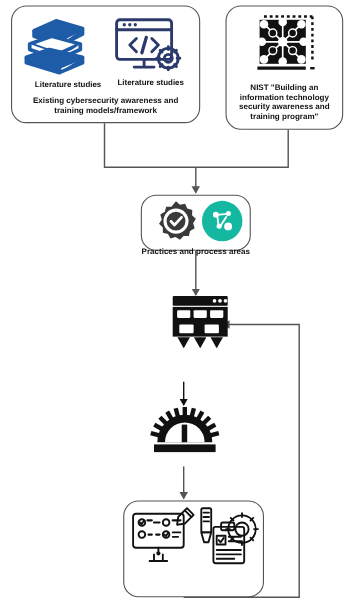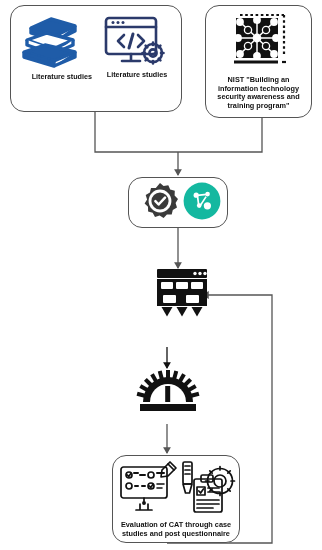--- a/index.html
+++ b/index.html
@@ -81,20 +81,21 @@
         <circle cx="51" cy="39" r="3.6"></circle>
         <path d="M51,28.5 L51,31 M51,47 L51,49.5 M40.5,39 L43,39 M59,39 L61.5,39
                  M43.6,31.6 L45.3,33.3 M56.7,44.7 L58.4,46.4
                  M58.4,31.6 L56.7,33.3 M45.3,44.7 L43.6,46.4"></path>
       </g>
     </svg>
   </div>
 
   <div class="cap" style="left:12px;top:73px;width:80px;font-size:7.2px;text-align:right;">Literature studies</div>
   <div class="cap" style="left:97px;top:71px;width:80px;font-size:7.2px;">Literature studies</div>
+  <div class="cap" style="left:20px;top:88px;width:152px;font-size:7.3px;">Existing cybersecurity awareness and training models/framework</div>
 
   <div class="rbox" style="left:205px;top:5px;width:107px;height:113px;"></div>
 
   <div class="icon" style="left:228px;top:10px;">
     <svg width="62" height="58" viewBox="0 0 62 58">
       <g stroke="#111" fill="none">
         <path d="M12,5 L56,5" stroke-width="2.2" stroke-dasharray="2.6 2.6"></path>
         <path d="M56,5 L56,46" stroke-width="2.2" stroke-dasharray="2.6 2.6"></path>
         <rect x="8" y="8" width="42" height="40" fill="#111" stroke="none"></rect>
         <g stroke="#fff" stroke-width="1.5">
@@ -147,20 +148,21 @@
       </g>
       <g fill="#fff">
         <circle cx="13.2" cy="13.2" r="2.6"></circle>
         <circle cx="24.6" cy="12.1" r="2.3"></circle>
         <circle cx="16.2" cy="23.6" r="2.3"></circle>
         <circle cx="24.4" cy="23.8" r="3.6"></circle>
       </g>
     </svg>
   </div>
 
+  <div class="cap" style="left:128px;top:225px;width:100px;font-size:7.3px;">Practices and process areas</div>
 
   <div class="icon" style="left:154px;top:268px;">
     <svg width="56" height="50" viewBox="0 0 56 50">
       <g fill="#111">
         <rect x="3" y="1" width="50" height="9" rx="1"></rect>
         <g fill="#fff">
           <circle cx="41" cy="5.5" r="1.7"></circle>
             <circle cx="46" cy="5.5" r="1.7"></circle>
             <circle cx="51" cy="5.5" r="1.7"></circle>
         </g>
@@ -267,15 +269,14 @@
         <path d="M30,29 L41,29 M30,33 L41,33 M19,41 L41,41 M19,45 L41,45 M19,49 L35,49"></path>
         <circle cx="42" cy="22" r="12.5"></circle>
         <circle cx="42" cy="22" r="6"></circle>
         <path d="M42,7.5 L42,11 M42,33 L42,36.5 M27.5,22 L31,22 M53,22 L56.5,22
                  M31.8,11.8 L34.2,14.2 M49.8,29.8 L52.2,32.2
                  M52.2,11.8 L49.8,14.2 M34.2,29.8 L31.8,32.2"></path>
       </g>
     </svg>
   </div>
 
-  <div class="cap" style="left:116px;top:521px;width:120px;font-size:7.3px;">Evaluation of CAT through case studies and post questionnaire</div>
 
 </div>
 
 </body></html>

